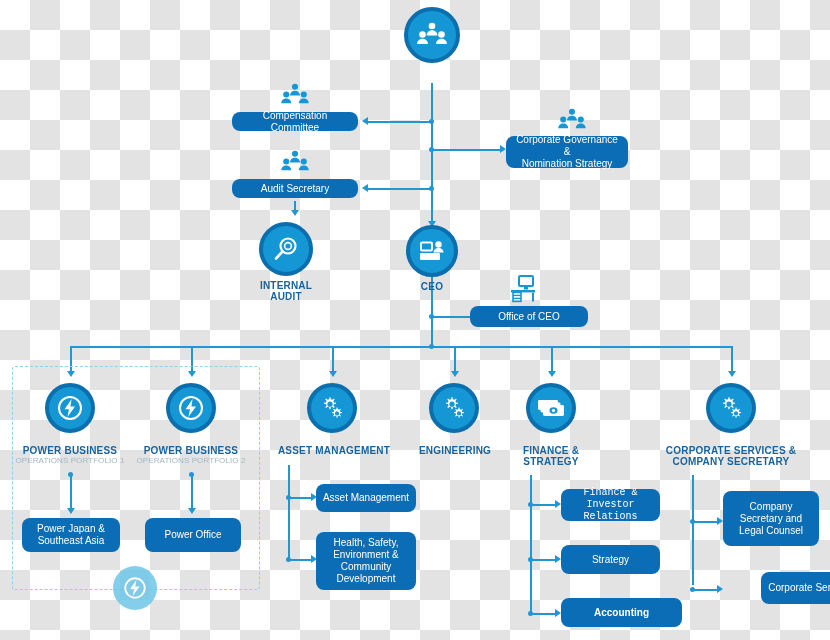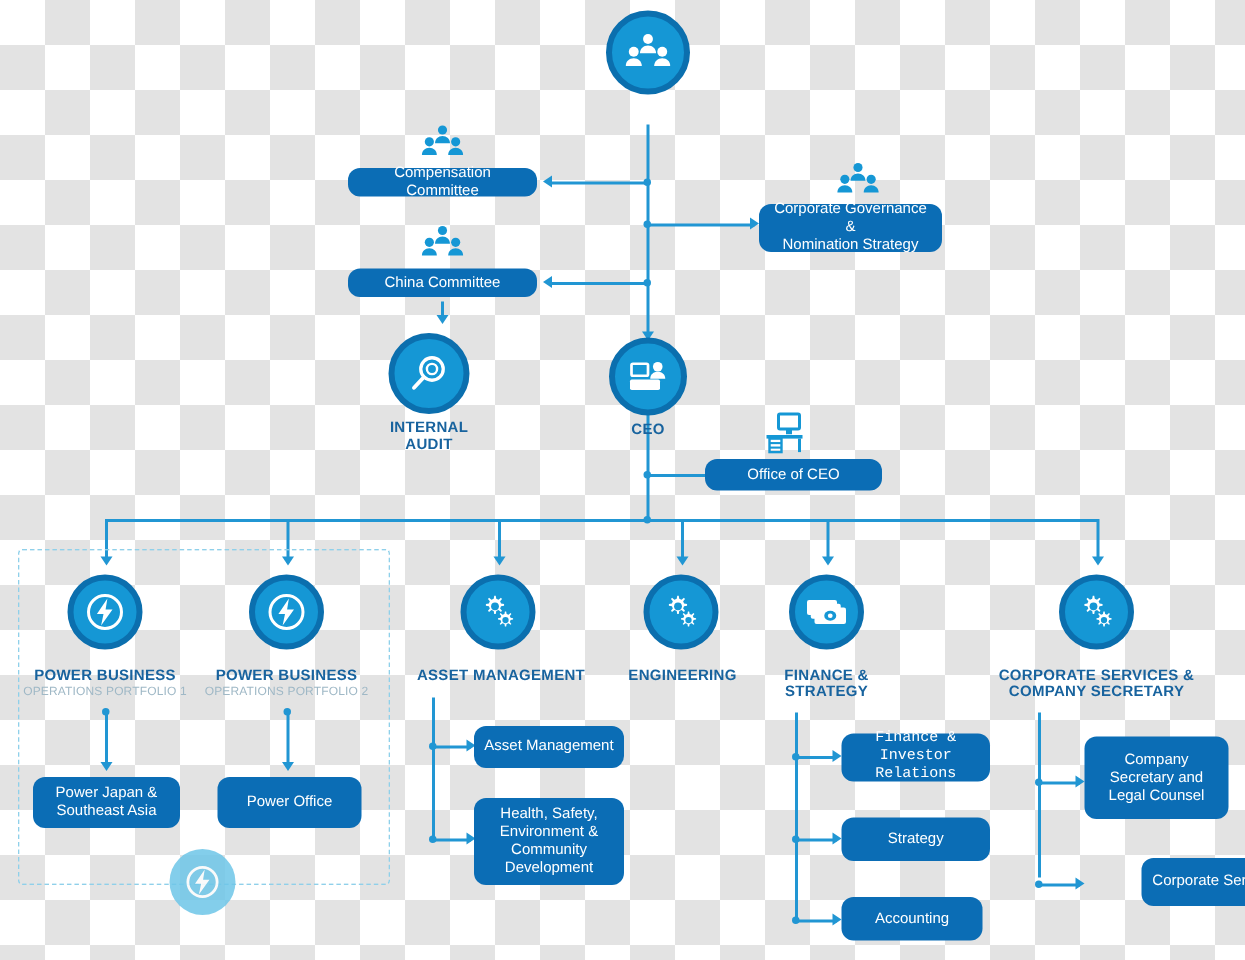--- a/index.html
+++ b/index.html
@@ -134,21 +134,21 @@
     <svg width="28" height="24" viewBox="0 0 30 26">
       <circle cx="15" cy="4" r="3.3" fill="#1597d5"></circle>
       <path d="M9.6 13.5c0-3 2.4-5.2 5.4-5.2s5.4 2.2 5.4 5.2z" fill="#1597d5"></path>
       <circle cx="5.5" cy="12.5" r="3.3" fill="#1597d5"></circle>
       <path d="M0.1 22c0-3 2.4-5.2 5.4-5.2s5.4 2.2 5.4 5.2z" fill="#1597d5"></path>
       <circle cx="24.5" cy="12.5" r="3.3" fill="#1597d5"></circle>
       <path d="M19.1 22c0-3 2.4-5.2 5.4-5.2s5.4 2.2 5.4 5.2z" fill="#1597d5"></path>
     </svg>
   </div>
   <div class="box" style="left:232px;top:179px;width:126px;height:19px;">
-    <span>China Committee</span>
+    <span>Audit Secretary</span>
   </div>
 
   <div class="circ" style="left:259px;top:222px;width:54px;height:54px;">
     <svg width="28" height="28" viewBox="0 0 28 28">
       <circle cx="16" cy="11" r="7.5" fill="none" stroke="#fff" stroke-width="2.2"></circle>
       <circle cx="16" cy="11" r="3.4" fill="none" stroke="#fff" stroke-width="1.6"></circle>
       <line x1="10.5" y1="16.5" x2="4" y2="23.5" stroke="#fff" stroke-width="2.6" stroke-linecap="round"></line>
     </svg>
   </div>
   <div class="lbl" style="left:236px;top:280px;width:100px;">
@@ -294,21 +294,21 @@
   <div class="arw right" style="left:555px;top:609px;"></div>
   <div class="dot" style="left:528px;top:611px;"></div>
 
   <div class="box" style="left:561px;top:489px;width:99px;height:32px;flex-direction:column;font-family:Liberation Mono, monospace;">
     <span>Finance &amp; Investor</span>
     <span>Relations</span>
   </div>
   <div class="box" style="left:561px;top:545px;width:99px;height:29px;">
     <span>Strategy</span>
   </div>
-  <div class="box" style="left:561px;top:598px;width:94px;height:29px;">
+  <div class="box" style="left:561px;top:598px;width:121px;height:29px;font-weight:bold;">
     <span>Accounting</span>
   </div>
 
   <div class="circ" style="left:706px;top:383px;width:50px;height:50px;">
     <svg width="28" height="28" viewBox="0 0 28 28">
       <g fill="#fff">
         <path d="M11.5 3.2l1 0 .35 2.0 1.5.62 1.6-1.25.72.72-1.25 1.6.62 1.5 2.0.35 0 1.02-2.0.35-.62 1.5 1.25 1.6-.72.72-1.6-1.25-1.5.62-.35 2.0-1.02 0-.35-2.0-1.5-.62-1.6 1.25-.72-.72 1.25-1.6-.62-1.5-2.0-.35 0-1.02 2.0-.35.62-1.5-1.25-1.6.72-.72 1.6 1.25 1.5-.62z"></path>
         <circle cx="12" cy="10.2" r="2.6" fill="#1597d5"></circle>
         <path d="M18.6 13.6l.85 0 .3 1.65 1.25.52 1.33-1.04.6.6-1.04 1.33.52 1.25 1.65.3 0 .85-1.65.3-.52 1.25 1.04 1.33-.6.6-1.33-1.04-1.25.52-.3 1.65-.85 0-.3-1.65-1.25-.52-1.33 1.04-.6-.6 1.04-1.33-.52-1.25-1.65-.3 0-.85 1.65-.3.52-1.25-1.04-1.33.6-.6 1.33 1.04 1.25-.52z"></path>
         <circle cx="19" cy="19.4" r="2.1" fill="#1597d5"></circle>

